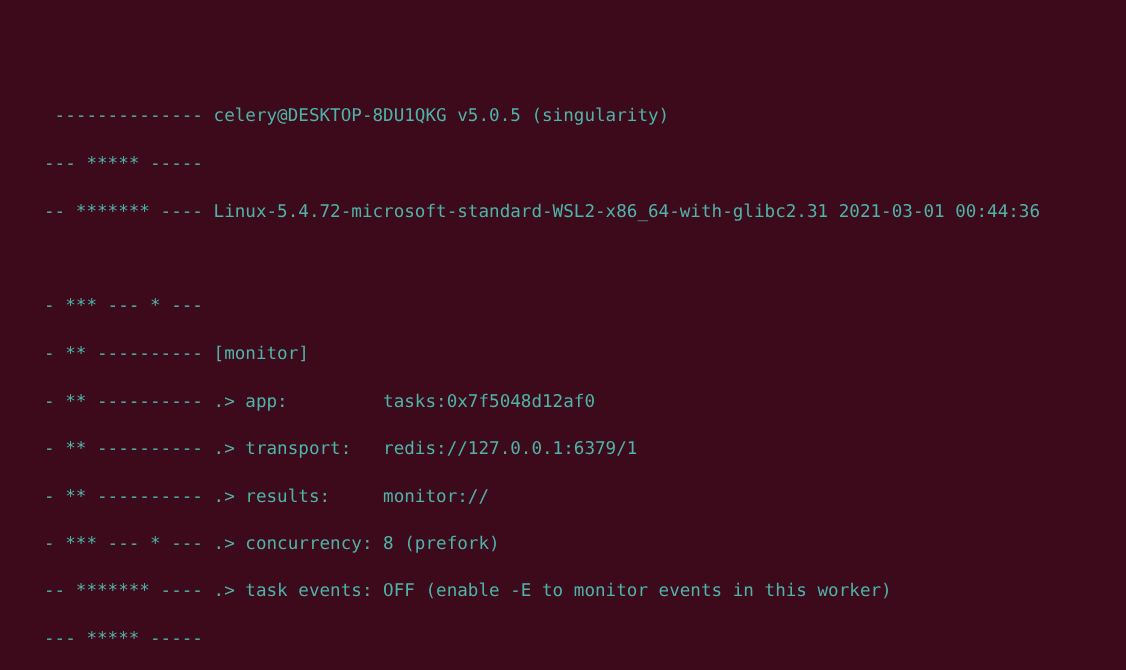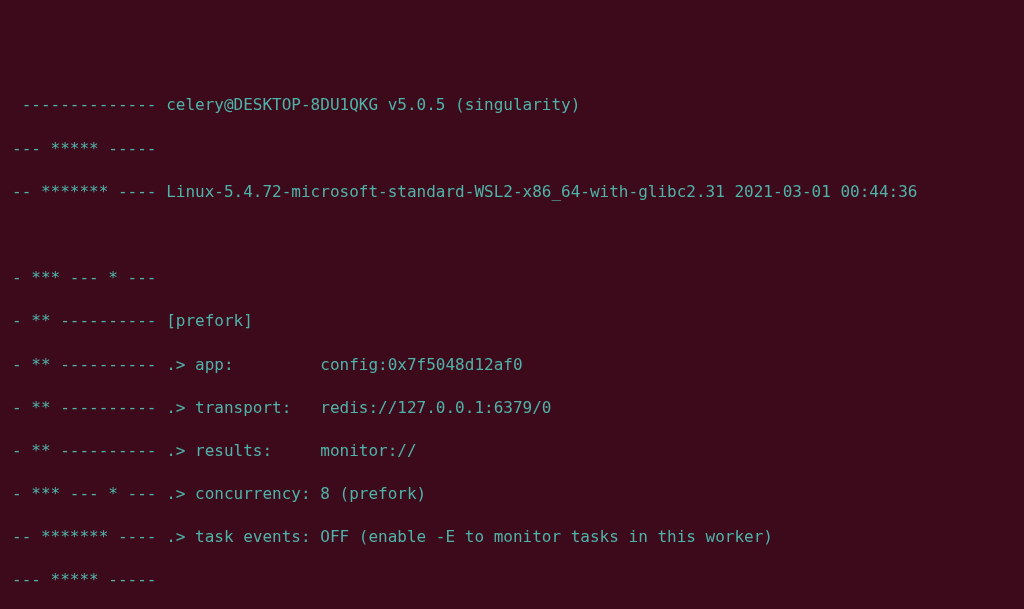--- a/index.html
+++ b/index.html
@@ -17,38 +17,39 @@
       height: 609px;
       padding: 8px 12px;
       white-space: pre;
       overflow: hidden;
     }
     .teal {
       color: #4fb3a9;
     }
     .line {
       display: block;
+      margin-left: 28px;
     }
   </style>
 </head>
 <body>
 
 
 
 <span class="line"><span class="teal"> -------------- </span><span class="teal">celery@DESKTOP-8DU1QKG v5.0.5 (singularity)</span></span>
 <span class="line teal">--- ***** -----</span>
 <span class="line"><span class="teal">-- ******* ---- </span><span class="teal">Linux-5.4.72-microsoft-standard-WSL2-x86_64-with-glibc2.31 2021-03-01 00:44:36</span></span>
 <span class="line"> </span>
 <span class="line teal">- *** --- * ---</span>
-<span class="line"><span class="teal">- ** ---------- </span><span class="teal">[prefork]</span></span>
-<span class="line"><span class="teal">- ** ---------- .&gt; app:         </span><span class="teal">config:0x7f5048d12af0</span></span>
-<span class="line"><span class="teal">- ** ---------- .&gt; transport:   </span><span class="teal">redis://127.0.0.1:6379/0</span></span>
+<span class="line"><span class="teal">- ** ---------- </span><span class="teal">[monitor]</span></span>
+<span class="line"><span class="teal">- ** ---------- .&gt; app:         </span><span class="teal">tasks:0x7f5048d12af0</span></span>
+<span class="line"><span class="teal">- ** ---------- .&gt; transport:   </span><span class="teal">redis://127.0.0.1:6379/1</span></span>
 <span class="line"><span class="teal">- ** ---------- .&gt; results:     </span><span class="teal">monitor://</span></span>
 <span class="line"><span class="teal">- *** --- * --- .&gt; concurrency: </span><span class="teal">8 (prefork)</span></span>
-<span class="line"><span class="teal">-- ******* ---- .&gt; task events: </span><span class="teal">OFF (enable -E to monitor tasks in this worker)</span></span>
+<span class="line"><span class="teal">-- ******* ---- .&gt; task events: </span><span class="teal">OFF (enable -E to monitor events in this worker)</span></span>
 <span class="line teal">--- ***** -----</span>
 
 
 
 
 
 
 
 
 

